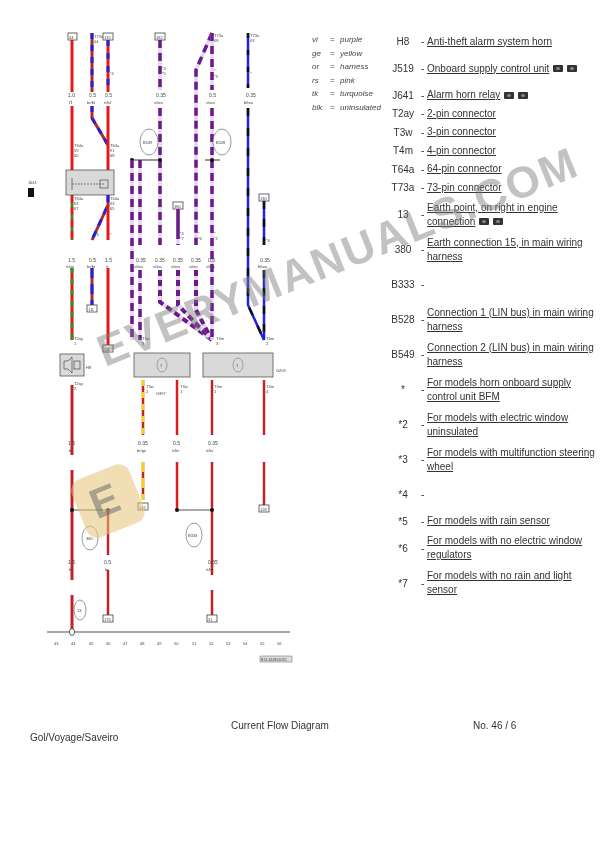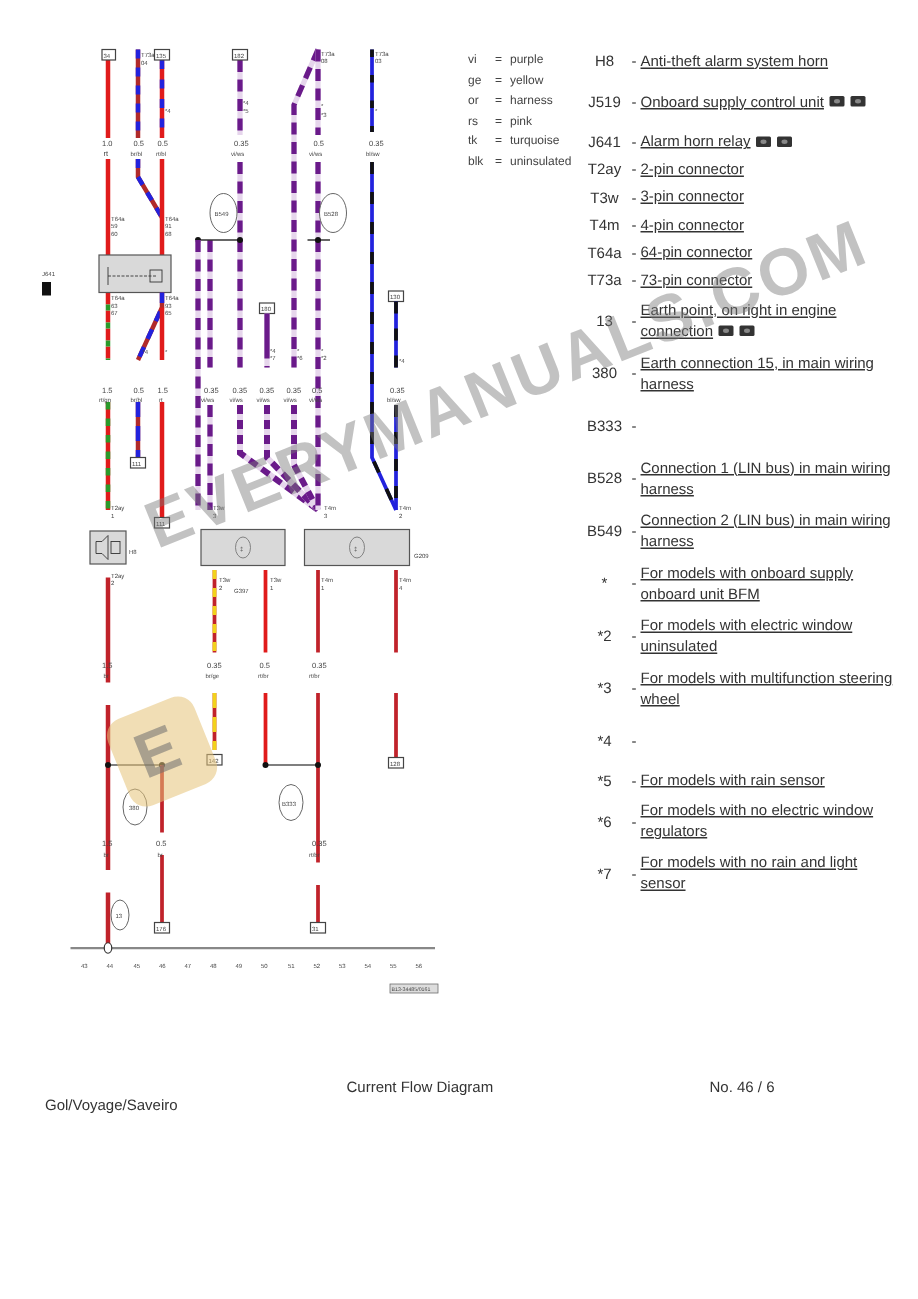--- a/index.html
+++ b/index.html
@@ -1,18 +1,18 @@
 <!DOCTYPE html>
 <html><head>
 <meta charset="utf-8">
 <style>
   html, body { margin:0; padding:0; background:#ffffff; }
   body { width:612px; height:866px; position:relative; overflow:hidden; font-family:"Liberation Sans", sans-serif; color:#333; }
   #diagram { position:absolute; left:0; top:0; width:310px; height:680px; }
-  .legend-colors { position:absolute; left:312px; top:33px; font-size:8px; line-height:13.5px; color:#444; }
+  .legend-colors { position:absolute; left:312px; top:33px; font-size:8px; line-height:13.5px; color:#444;font-style:italic; }
   .legend-colors .row { display:flex; white-space:nowrap; }
   .legend-colors .code { width:18px; }
   .legend-colors .eq { width:10px; }
   .parts { position:absolute; left:385px; top:33px; width:210px; font-size:10px; color:#333; }
   .part { display:flex; align-items:center; margin-bottom:1px; }
   .part .pc { width:36px; text-align:center; flex:none; font-size:10px; }
   .part .dash { width:6px; flex:none; }
   .part .pd { flex:1; line-height:14px;text-decoration:underline; }
   .part.single { height:17.5px; }
   .part.double { height:34px; }
@@ -418,21 +418,21 @@
       <span class="pd">Connection 1 (LIN bus) in main wiring harness</span>
     </div>
   <div class="part double">
       <span class="pc">B549</span>
       <span class="dash">-</span>
       <span class="pd">Connection 2 (LIN bus) in main wiring harness</span>
     </div>
   <div class="part double">
       <span class="pc">*</span>
       <span class="dash">-</span>
-      <span class="pd">For models with onboard supply onboard unit BFM</span>
+      <span class="pd">For models horn onboard supply control unit BFM</span>
     </div>
   <div class="part double">
       <span class="pc">*2</span>
       <span class="dash">-</span>
       <span class="pd">For models with electric window uninsulated</span>
     </div>
   <div class="part double">
       <span class="pc">*3</span>
       <span class="dash">-</span>
       <span class="pd">For models with multifunction steering wheel</span>

